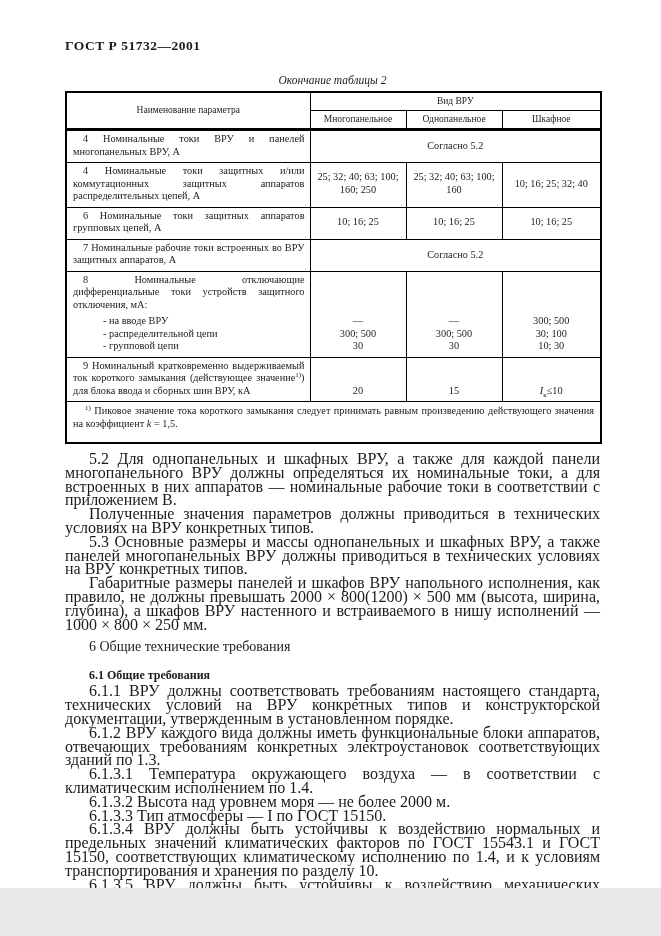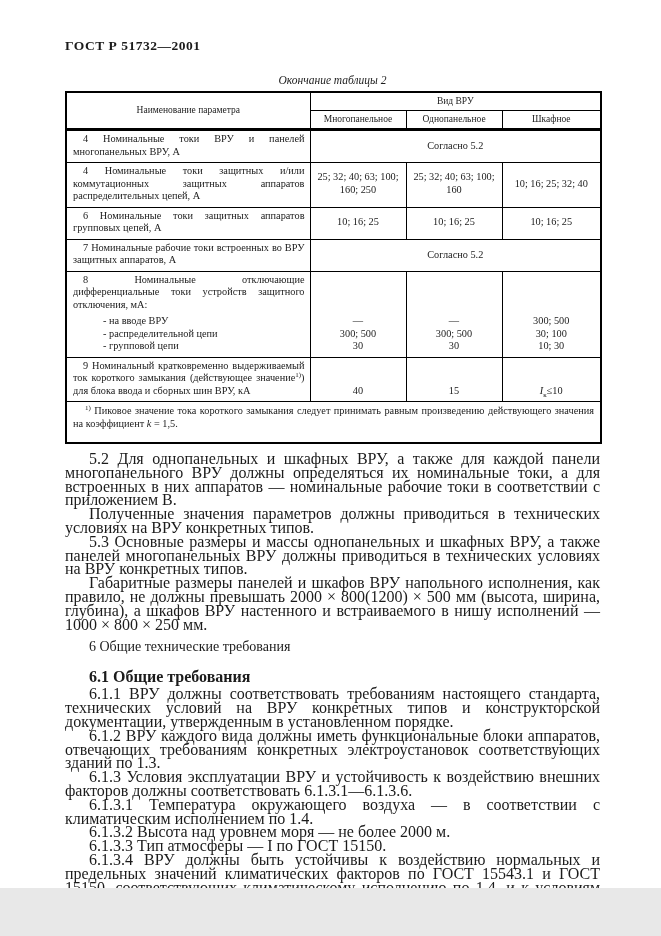--- a/index.html
+++ b/index.html
@@ -84,21 +84,21 @@
   }
   .sect-heading {
     margin-top:8px;
     font-size:14px;
     font-weight:normal;
     padding-left:24px;
   }
   .sect-subheading {
     margin-top:13px;
     margin-bottom:1px;
-    font-size:16px;
+    font-size:12px;
     font-weight:bold;
     padding-left:24px;
   }
   .page-num {
     margin-top:12px;
     margin-left:-8px;
     font-size:12.5px;
   }
 </style>
 </head>
@@ -178,21 +178,21 @@
         <td class="val vb thick-l">
           <div>300; 500</div>
           <div>30; 100</div>
           <div>10; 30</div>
         </td>
       </tr>
       <tr>
         <td class="name">
           <p><span>9 Номинальный кратковременно выдерживаемый ток короткого замыкания (действующее значение</span><sup class="fn">1)</sup><span>) для блока ввода и сборных шин ВРУ, кА</span></p>
         </td>
-        <td class="val vb">40</td>
+        <td class="val vb">20</td>
         <td class="val vb thick-l">15</td>
         <td class="val vb thick-l"><span class="ital">I</span><sub class="small">к</sub><span>≤10</span></td>
       </tr>
       <tr class="footnote-row">
         <td colspan="4">
           <p><sup class="fn">1)</sup><span> Пиковое значение тока короткого замыкания следует принимать равным произведению действующего значения на коэффициент </span><span class="ital">k</span><span> = 1,5.</span></p>
         </td>
       </tr>
     </tbody>
   </table>
@@ -203,21 +203,20 @@
     <p>5.3 Основные размеры и массы однопанельных и шкафных ВРУ, а также панелей многопанельных ВРУ должны приводиться в технических условиях на ВРУ конкретных типов.</p>
     <p>Габаритные размеры панелей и шкафов ВРУ напольного исполнения, как правило, не должны превышать 2000 × 800(1200) × 500 мм (высота, ширина, глубина), а шкафов ВРУ настенного и встраиваемого в нишу исполнений — 1000 × 800 × 250 мм.</p>
   </div>
 
   <div class="sect-heading">6 Общие технические требования</div>
   <div class="sect-subheading">6.1 Общие требования</div>
 
   <div class="sect-paras">
     <p>6.1.1 ВРУ должны соответствовать требованиям настоящего стандарта, технических условий на ВРУ конкретных типов и конструкторской документации, утвержденным в установленном порядке.</p>
     <p>6.1.2 ВРУ каждого вида должны иметь функциональные блоки аппаратов, отвечающих требованиям конкретных электроустановок соответствующих зданий по 1.3.</p>
-    <p>6.1.3 Условия эксплуатации ВРУ и устойчивость к воздействию внешних факторов должны соответствовать 6.1.3.1—6.1.3.6.</p>
     <p>6.1.3.1 Температура окружающего воздуха — в соответствии с климатическим исполнением по 1.4.</p>
     <p>6.1.3.2 Высота над уровнем моря — не более 2000 м.</p>
     <p>6.1.3.3 Тип атмосферы — I по ГОСТ 15150.</p>
     <p>6.1.3.4 ВРУ должны быть устойчивы к воздействию нормальных и предельных значений климатических факторов по ГОСТ 15543.1 и ГОСТ 15150, соответствующих климатическому исполнению по 1.4, и к условиям транспортирования и хранения по разделу 10.</p>
     <p>6.1.3.5 ВРУ должны быть устойчивы к воздействию механических факторов внешней среды М1 по ГОСТ 17516.1.</p>
   </div>
 
   <div class="page-num">6</div>
 
 </div>

